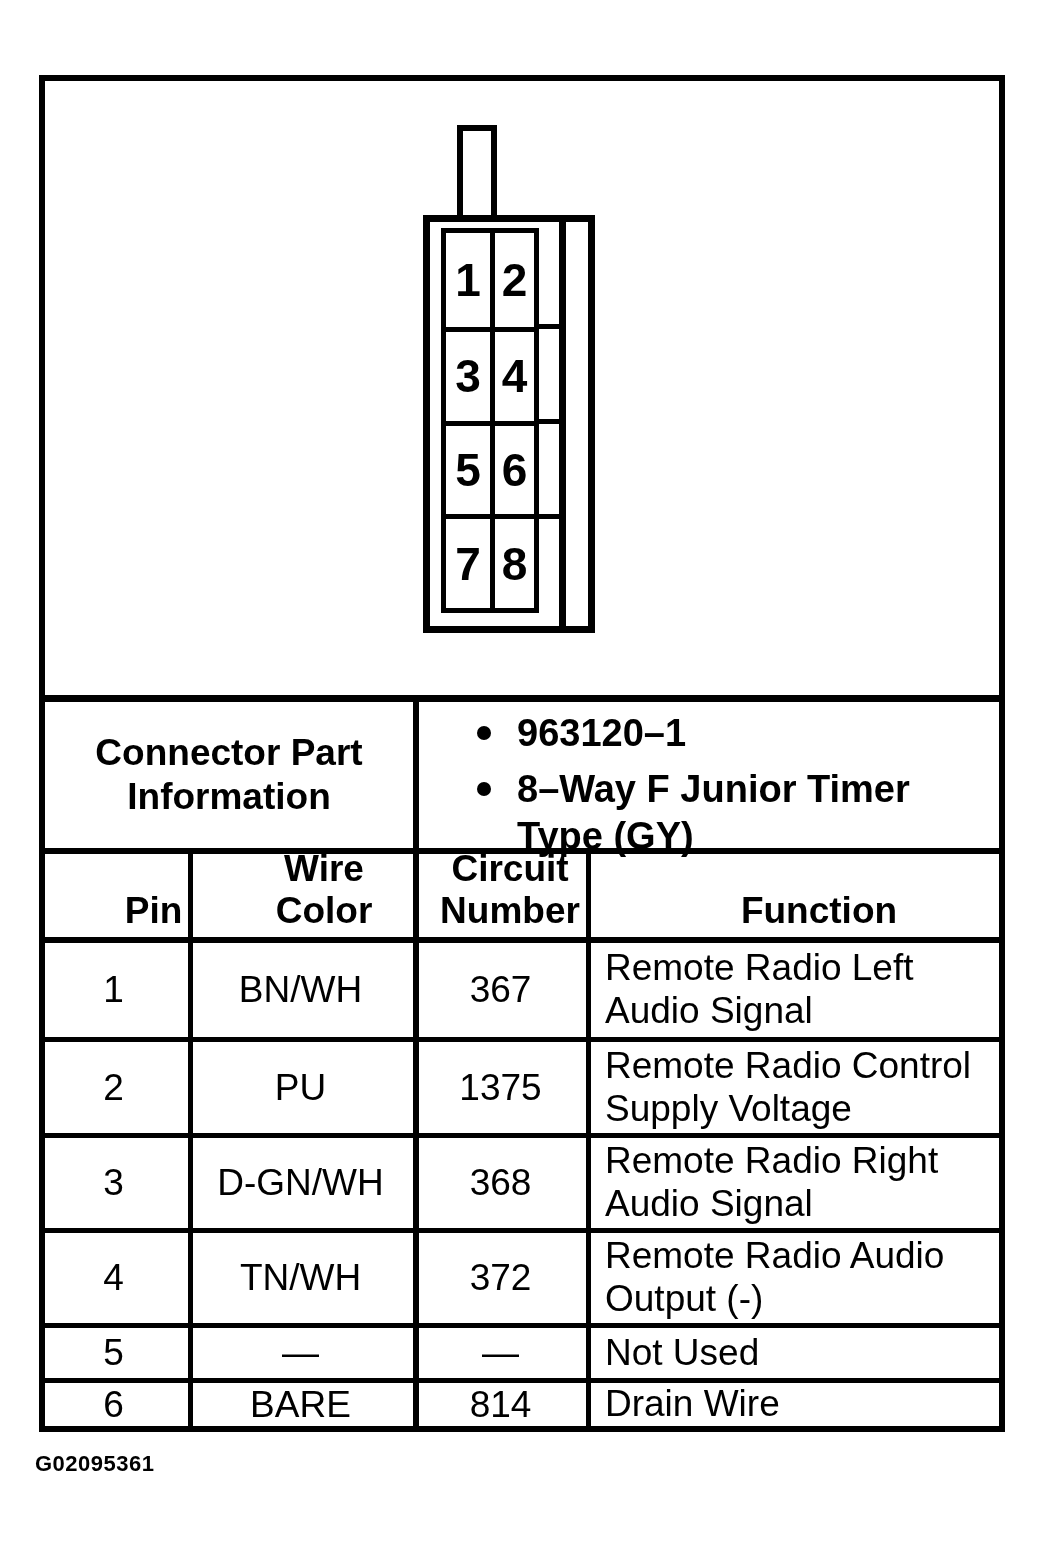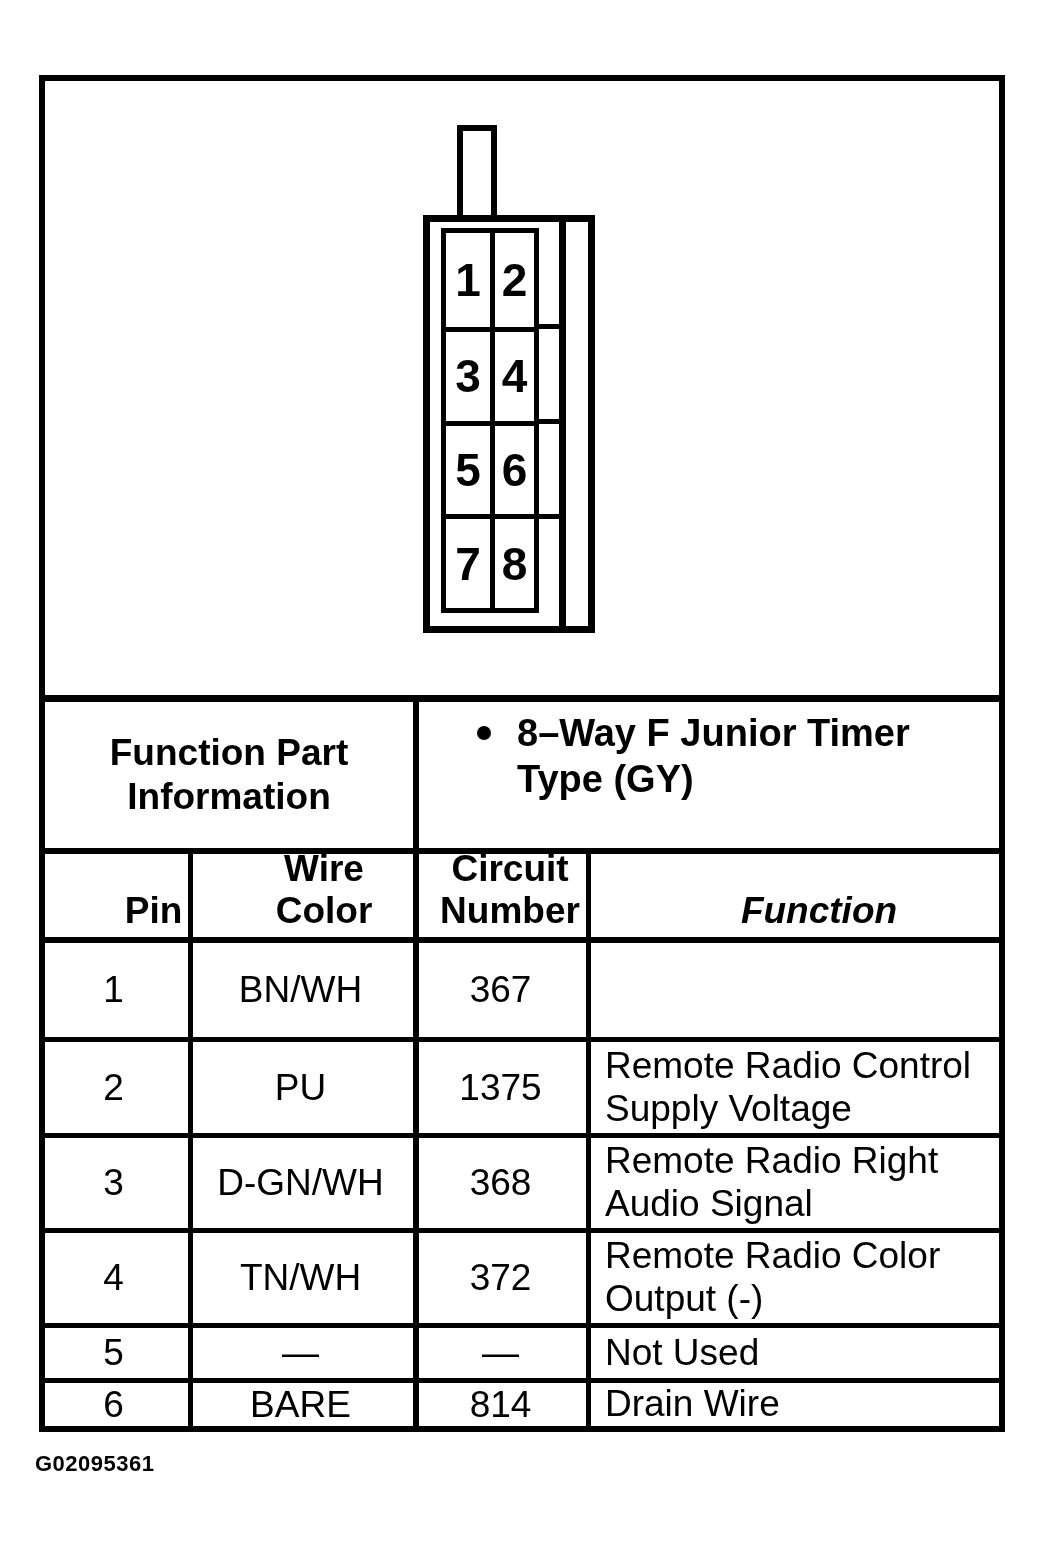--- a/index.html
+++ b/index.html
@@ -45,21 +45,21 @@
   .bullet-dot{width:14px;height:14px;border-radius:50%;background:#000;
     margin-top:16px;margin-right:26px;flex-shrink:0;}
   .bullet-text{display:inline-block;width:470px;}
   
   .hcell{position:absolute;top:854px;height:83px;display:flex;align-items:flex-end;
     justify-content:center;text-align:center;font-size:37px;font-weight:bold;
     line-height:1.12;padding-bottom:6px;box-sizing:border-box;padding-left:47px;}
   .h-pin{left:46px;width:168px;}
   .h-wire{left:188px;width:225px;} .h-wire span{display:inline-block;width:130px;}
   .h-circ{left:413px;width:147px;} .h-circ span{display:inline-block;width:160px;}
-  .h-func{left:586px;width:419px;font-style:italic;}
+  .h-func{left:586px;width:419px;}
   
   .tcell{position:absolute;display:flex;align-items:center;justify-content:center;
     font-size:37px;box-sizing:border-box;}
   .col-pin{left:39px;width:149px;}
   .col-wire{left:188px;width:225px;}
   .col-circ{left:413px;width:175px;}
   .col-func{left:591px;width:414px;justify-content:flex-start;text-align:left;padding-left:14px;}
   .col-func span{display:inline-block;width:380px;line-height:1.16;}
   .rw1{top:943px;height:94px;}
   .rw2{top:1042px;height:91px;}
@@ -102,23 +102,27 @@
   <div class="hl hl4"></div>
   <div class="hl hl5"></div>
   <div class="hl hl6"></div>
   <div class="hl hl7"></div>
   <div class="hl hl8"></div>
   <div class="vl vl-mid"></div>
   <div class="vl vl-pin"></div>
   <div class="vl vl-circ"></div>
 
   <div class="part-label-cell">
-    <span>Function Part Information</span>
+    <span>Connector Part Information</span>
   </div>
   <ul class="bullet-list">
+    <li>
+      <span class="bullet-dot"></span>
+      <span class="bullet-text">963120–1</span>
+    </li>
     <li>
       <span class="bullet-dot"></span>
       <span class="bullet-text">8–Way F Junior Timer Type (GY)</span>
     </li>
   </ul>
 
   <div class="hcell h-pin">
       <span>Pin</span>
     </div>
   <div class="hcell h-wire">
@@ -127,40 +131,43 @@
   <div class="hcell h-circ">
       <span>Circuit Number</span>
     </div>
   <div class="hcell h-func">
       <span>Function</span>
     </div>
 
   <div class="tcell col-pin rw1">1</div>
   <div class="tcell col-wire rw1">BN/WH</div>
   <div class="tcell col-circ rw1">367</div>
+  <div class="tcell col-func rw1">
+      <span>Remote Radio Left Audio Signal</span>
+    </div>
 
   <div class="tcell col-pin rw2">2</div>
   <div class="tcell col-wire rw2">PU</div>
   <div class="tcell col-circ rw2">1375</div>
   <div class="tcell col-func rw2">
       <span>Remote Radio Control Supply Voltage</span>
     </div>
 
   <div class="tcell col-pin rw3">3</div>
   <div class="tcell col-wire rw3">D-GN/WH</div>
   <div class="tcell col-circ rw3">368</div>
   <div class="tcell col-func rw3">
       <span>Remote Radio Right Audio Signal</span>
     </div>
 
   <div class="tcell col-pin rw4">4</div>
   <div class="tcell col-wire rw4">TN/WH</div>
   <div class="tcell col-circ rw4">372</div>
   <div class="tcell col-func rw4">
-      <span>Remote Radio Color Output (-)</span>
+      <span>Remote Radio Audio Output (-)</span>
     </div>
 
   <div class="tcell col-pin rw5">5</div>
   <div class="tcell col-wire rw5">—</div>
   <div class="tcell col-circ rw5">—</div>
   <div class="tcell col-func rw5">
       <span>Not Used</span>
     </div>
 
   <div class="tcell col-pin rw6">6</div>

